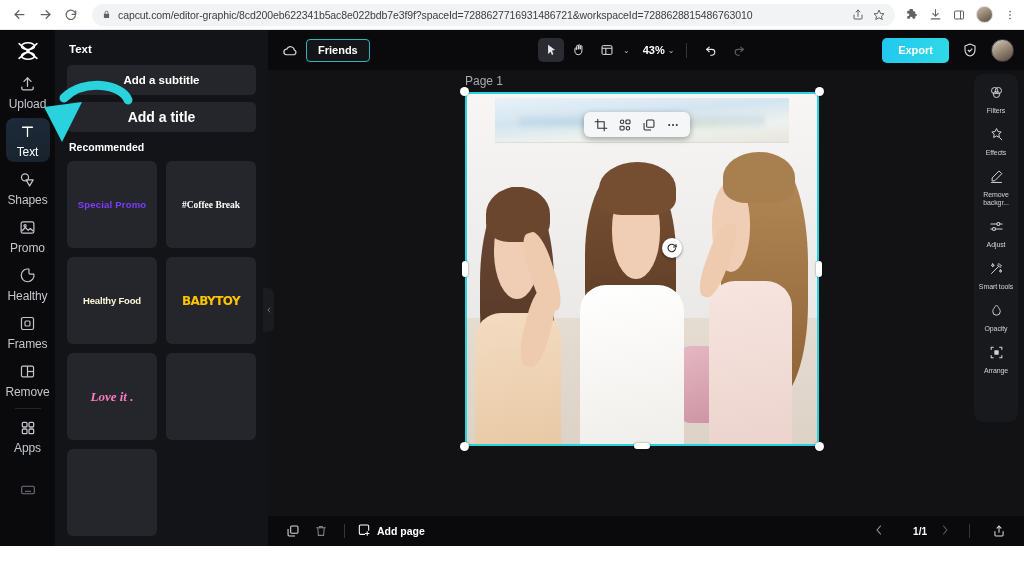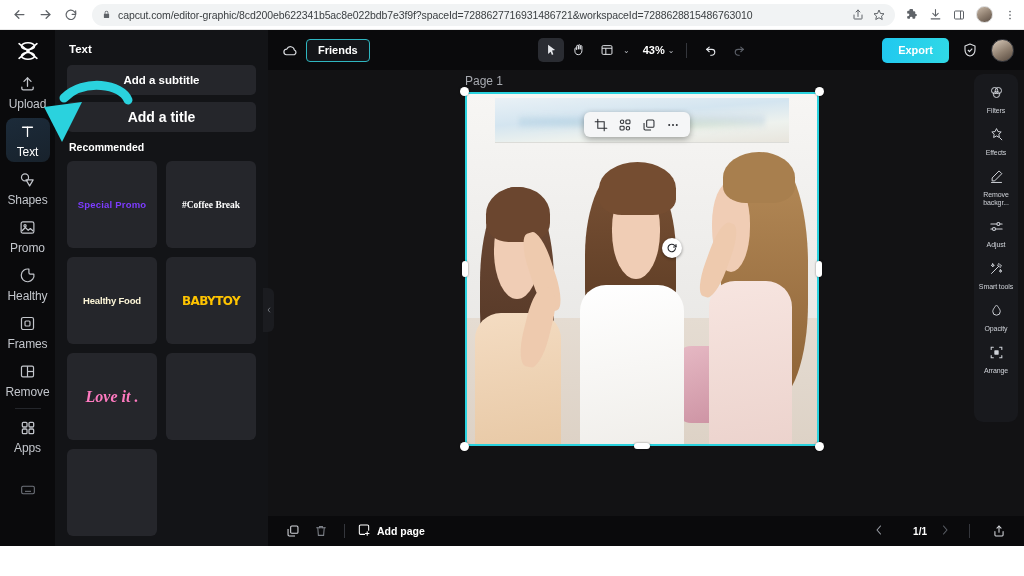--- a/index.html
+++ b/index.html
@@ -82,21 +82,21 @@
   .tcard {
     width: 90px; height: 87px; background: #25262b; border-radius: 6px;
     display: flex; align-items: center; justify-content: center; overflow: hidden;
   }
   .tt { font-size: 9.5px; font-weight: bold; white-space: nowrap; }
   .tt-promo { color:#7d3cff; letter-spacing:0.2px; }
   .tt-coffee { color:#ffffff; font-family:"Liberation Serif", serif; font-size:9.5px; }
   .tt-healthy { color:#fdf6d8; letter-spacing:-0.2px; }
   .tt-baby { color:#ffc400; font-size:12px; letter-spacing:-0.6px; font-family:"DejaVu Sans", sans-serif; }
   .tt-okay { color:#ffffff; font-size:17px; font-style:italic; letter-spacing:-0.5px; text-shadow: 2px 2px 0 #0b0b0d; }
-  .tt-love { color:#ff7ac0; font-size:16px; font-style:italic; font-family:"Liberation Serif", serif; }
+  .tt-love { color:#ff7ac0; font-size:13px; font-style:italic; font-family:"Liberation Serif", serif; }
   .panel-collapse {
     position: absolute; left: 263px; top: 258px; width: 11px; height: 44px;
     background: #1b1c20; border-radius: 0 6px 6px 0; display:flex;
     align-items:center; justify-content:center; color:#8a8d94; font-size:8px; z-index: 6;
   }
 
   
   .topbar {
     position: absolute; left: 268px; top: 0; width: 756px; height: 40px;
     background: #0a0a0c; display: flex; align-items: center; padding: 0 10px;

